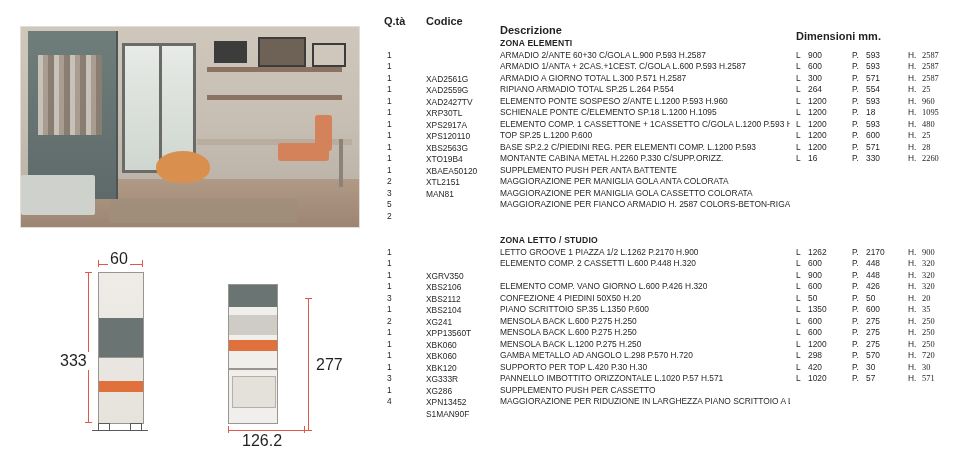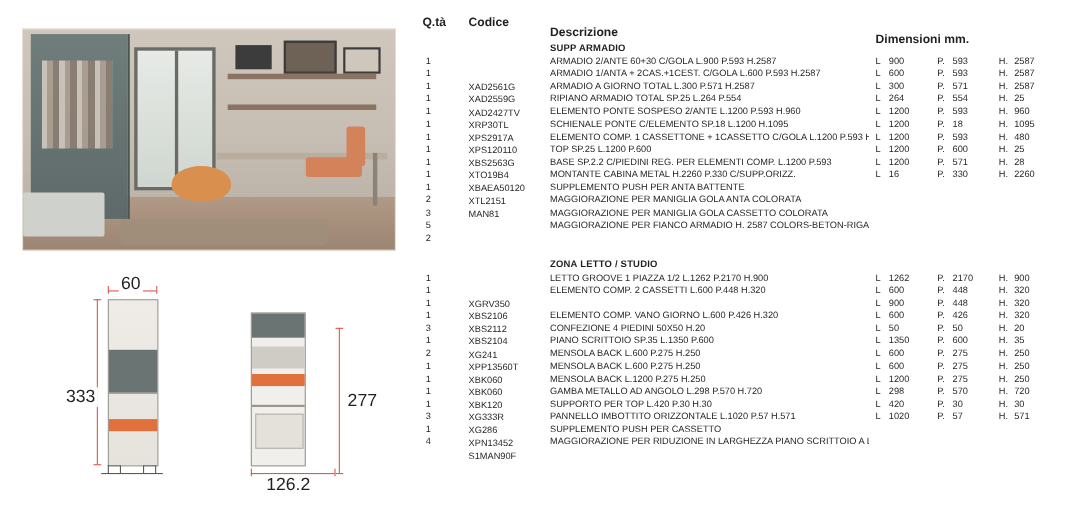--- a/index.html
+++ b/index.html
@@ -259,21 +259,21 @@
     overflow: hidden;
   }
   .c-dim {
     position: absolute; left: 412px; width: 174px;
   }
   .d-l { position: absolute; left: 0; }
   .d-lv { position: absolute; left: 12px; }
   .d-p { position: absolute; left: 56px; }
   .d-pv { position: absolute; left: 70px; }
   .d-h { position: absolute; left: 112px; }
-  .d-hv { position: absolute; left: 126px; }
+  .d-hv { position: absolute; left: 126px; font-family: Liberation Serif, serif; }
   .gap { height: 13px; }
 </style>
 </head>
 <body>
 
 <div class="page">
 
   <div class="left-col">
 
     <div class="room-photo">
@@ -336,21 +336,21 @@
     </div>
   </div>
 
   <div class="table-wrap">
     <div class="hdr hdr-qta">Q.tà</div>
     <div class="hdr hdr-cod">Codice</div>
     <div class="hdr hdr-desc">Descrizione</div>
     <div class="hdr hdr-dim">Dimensioni mm.</div>
 
     <div class="rows" id="rows-host">
-        <div class="section-title">SUPP ARMADIO</div>
+        <div class="section-title">ZONA ELEMENTI</div>
         <div class="row">
           <span class="c-qta">1</span>
           <span class="c-cod">XAD2561G</span>
           <span class="c-desc">ARMADIO 2/ANTE 60+30 C/GOLA L.900 P.593 H.2587</span>
           <span class="c-dim">
             <span class="d-l">L</span>
             <span class="d-lv">900</span>
             <span class="d-p">P.</span>
             <span class="d-pv">593</span>
             <span class="d-h">H.</span>

